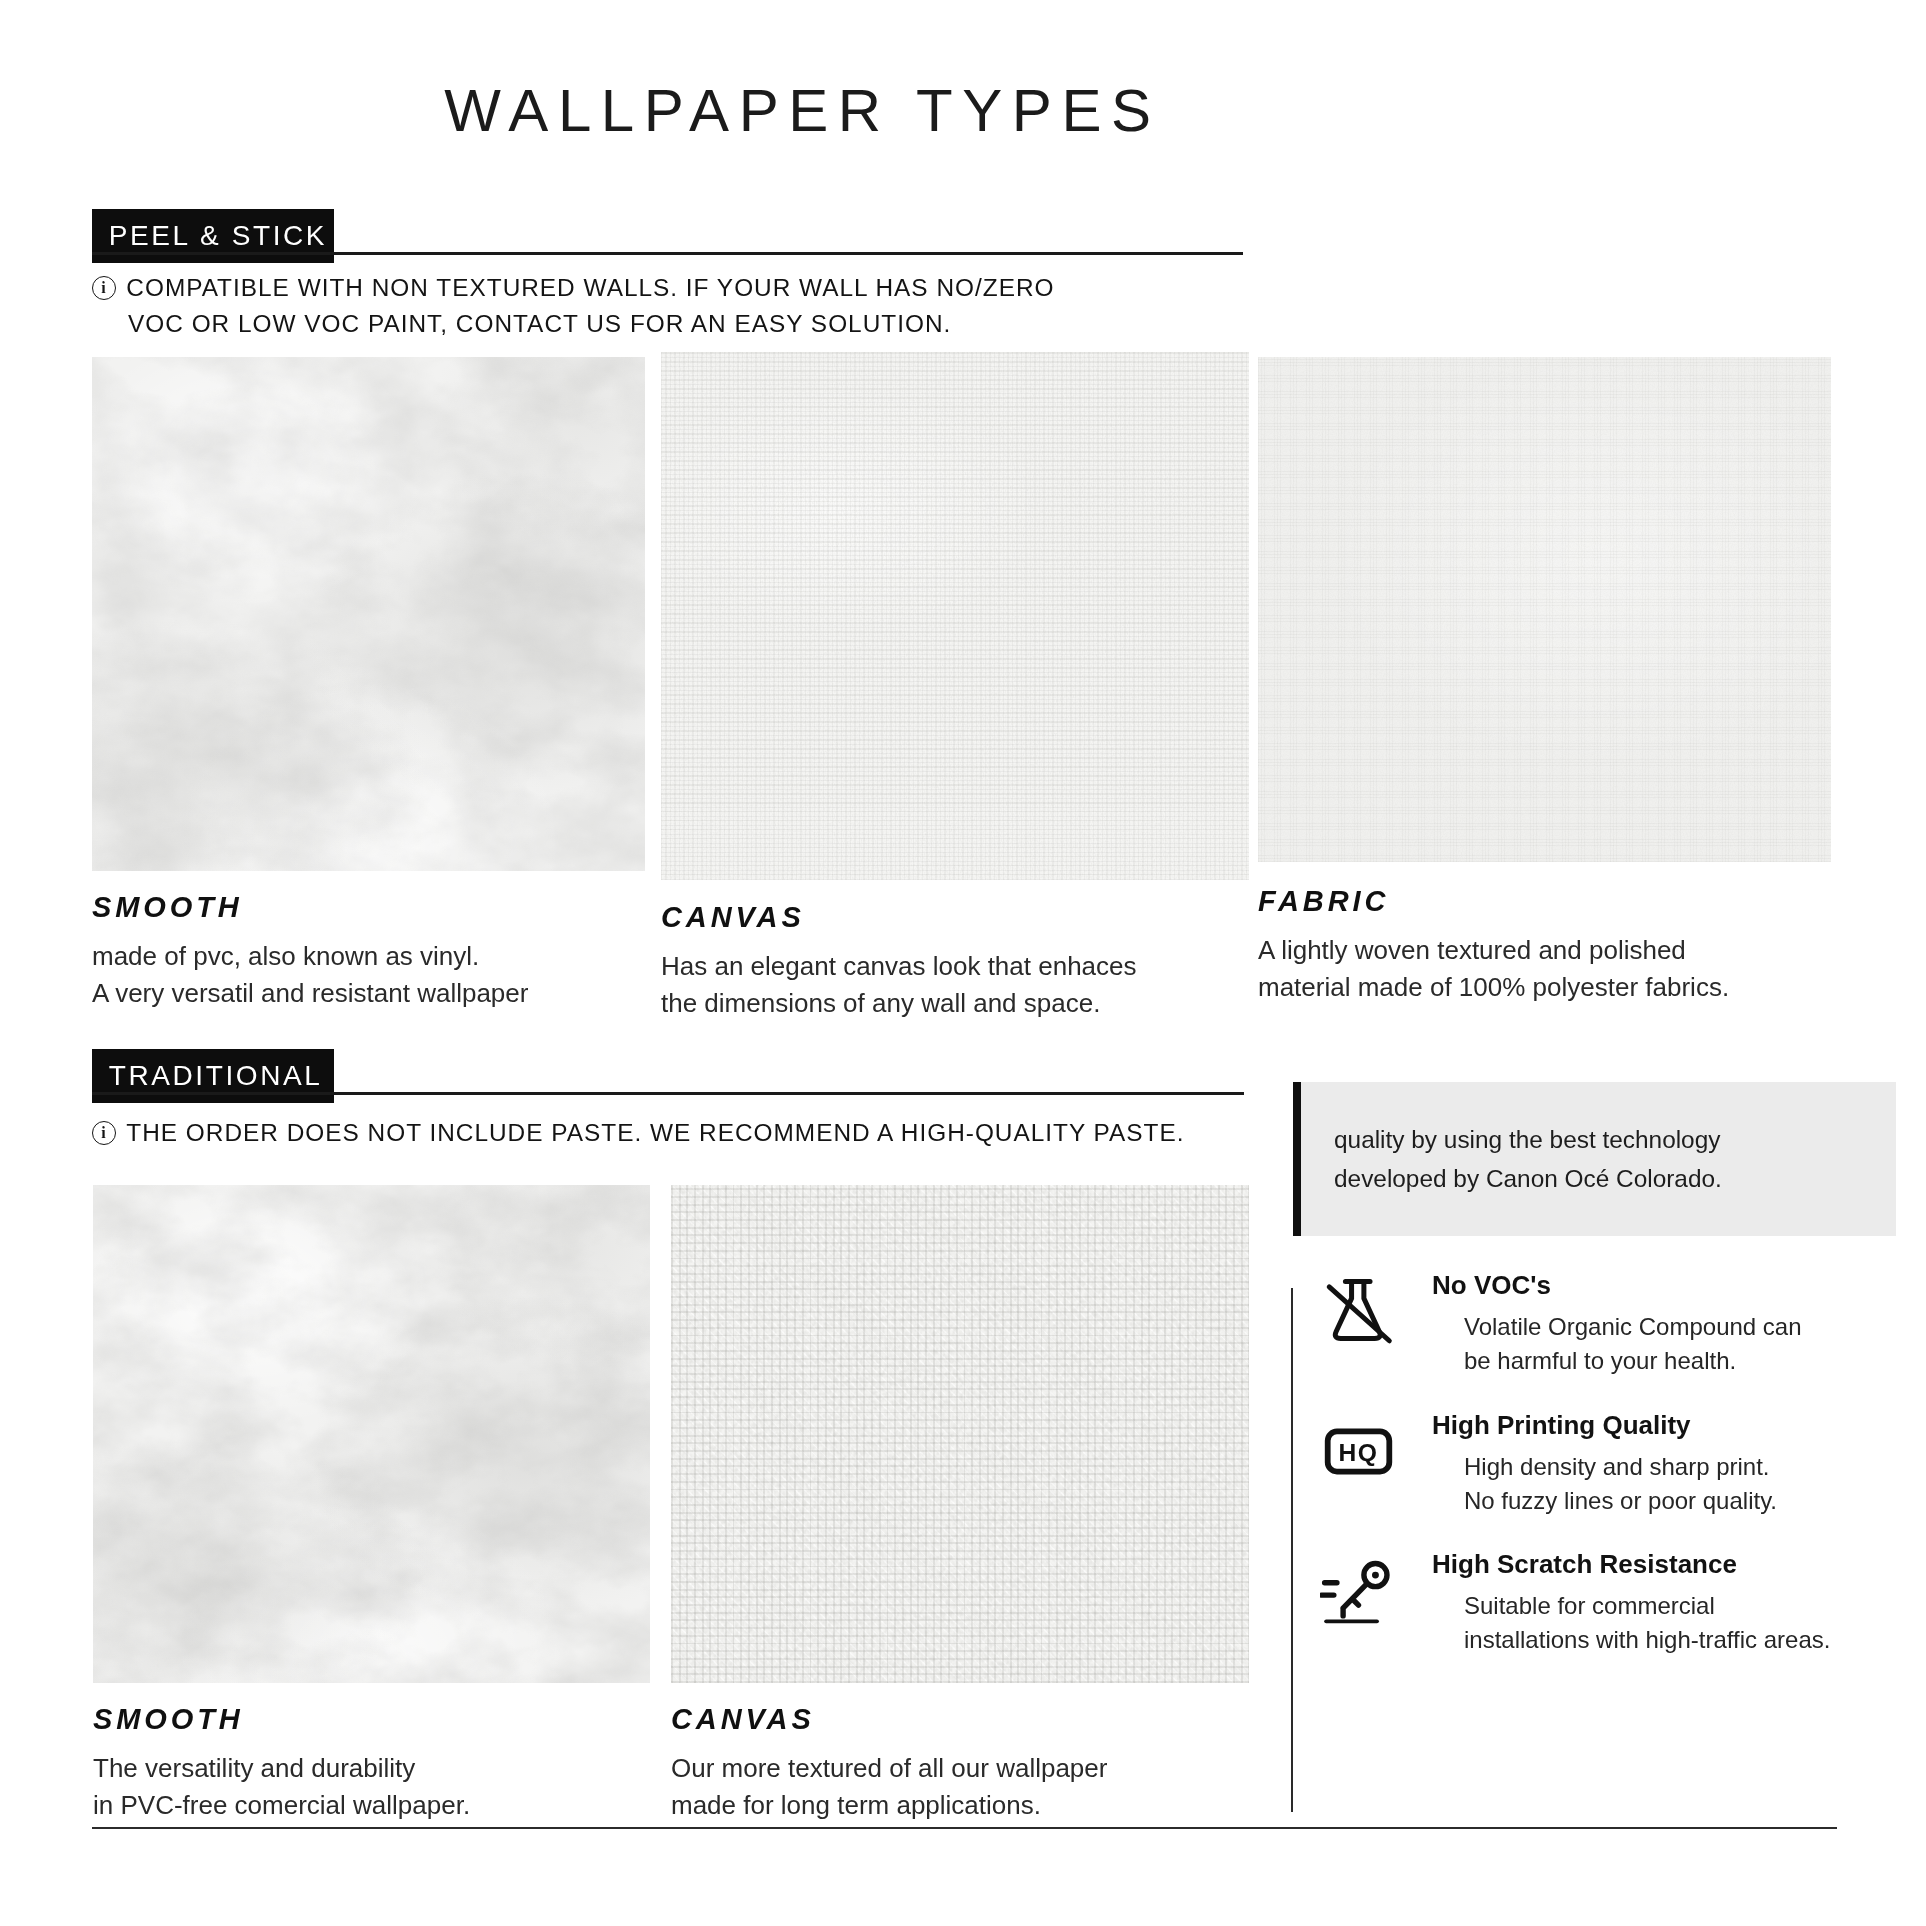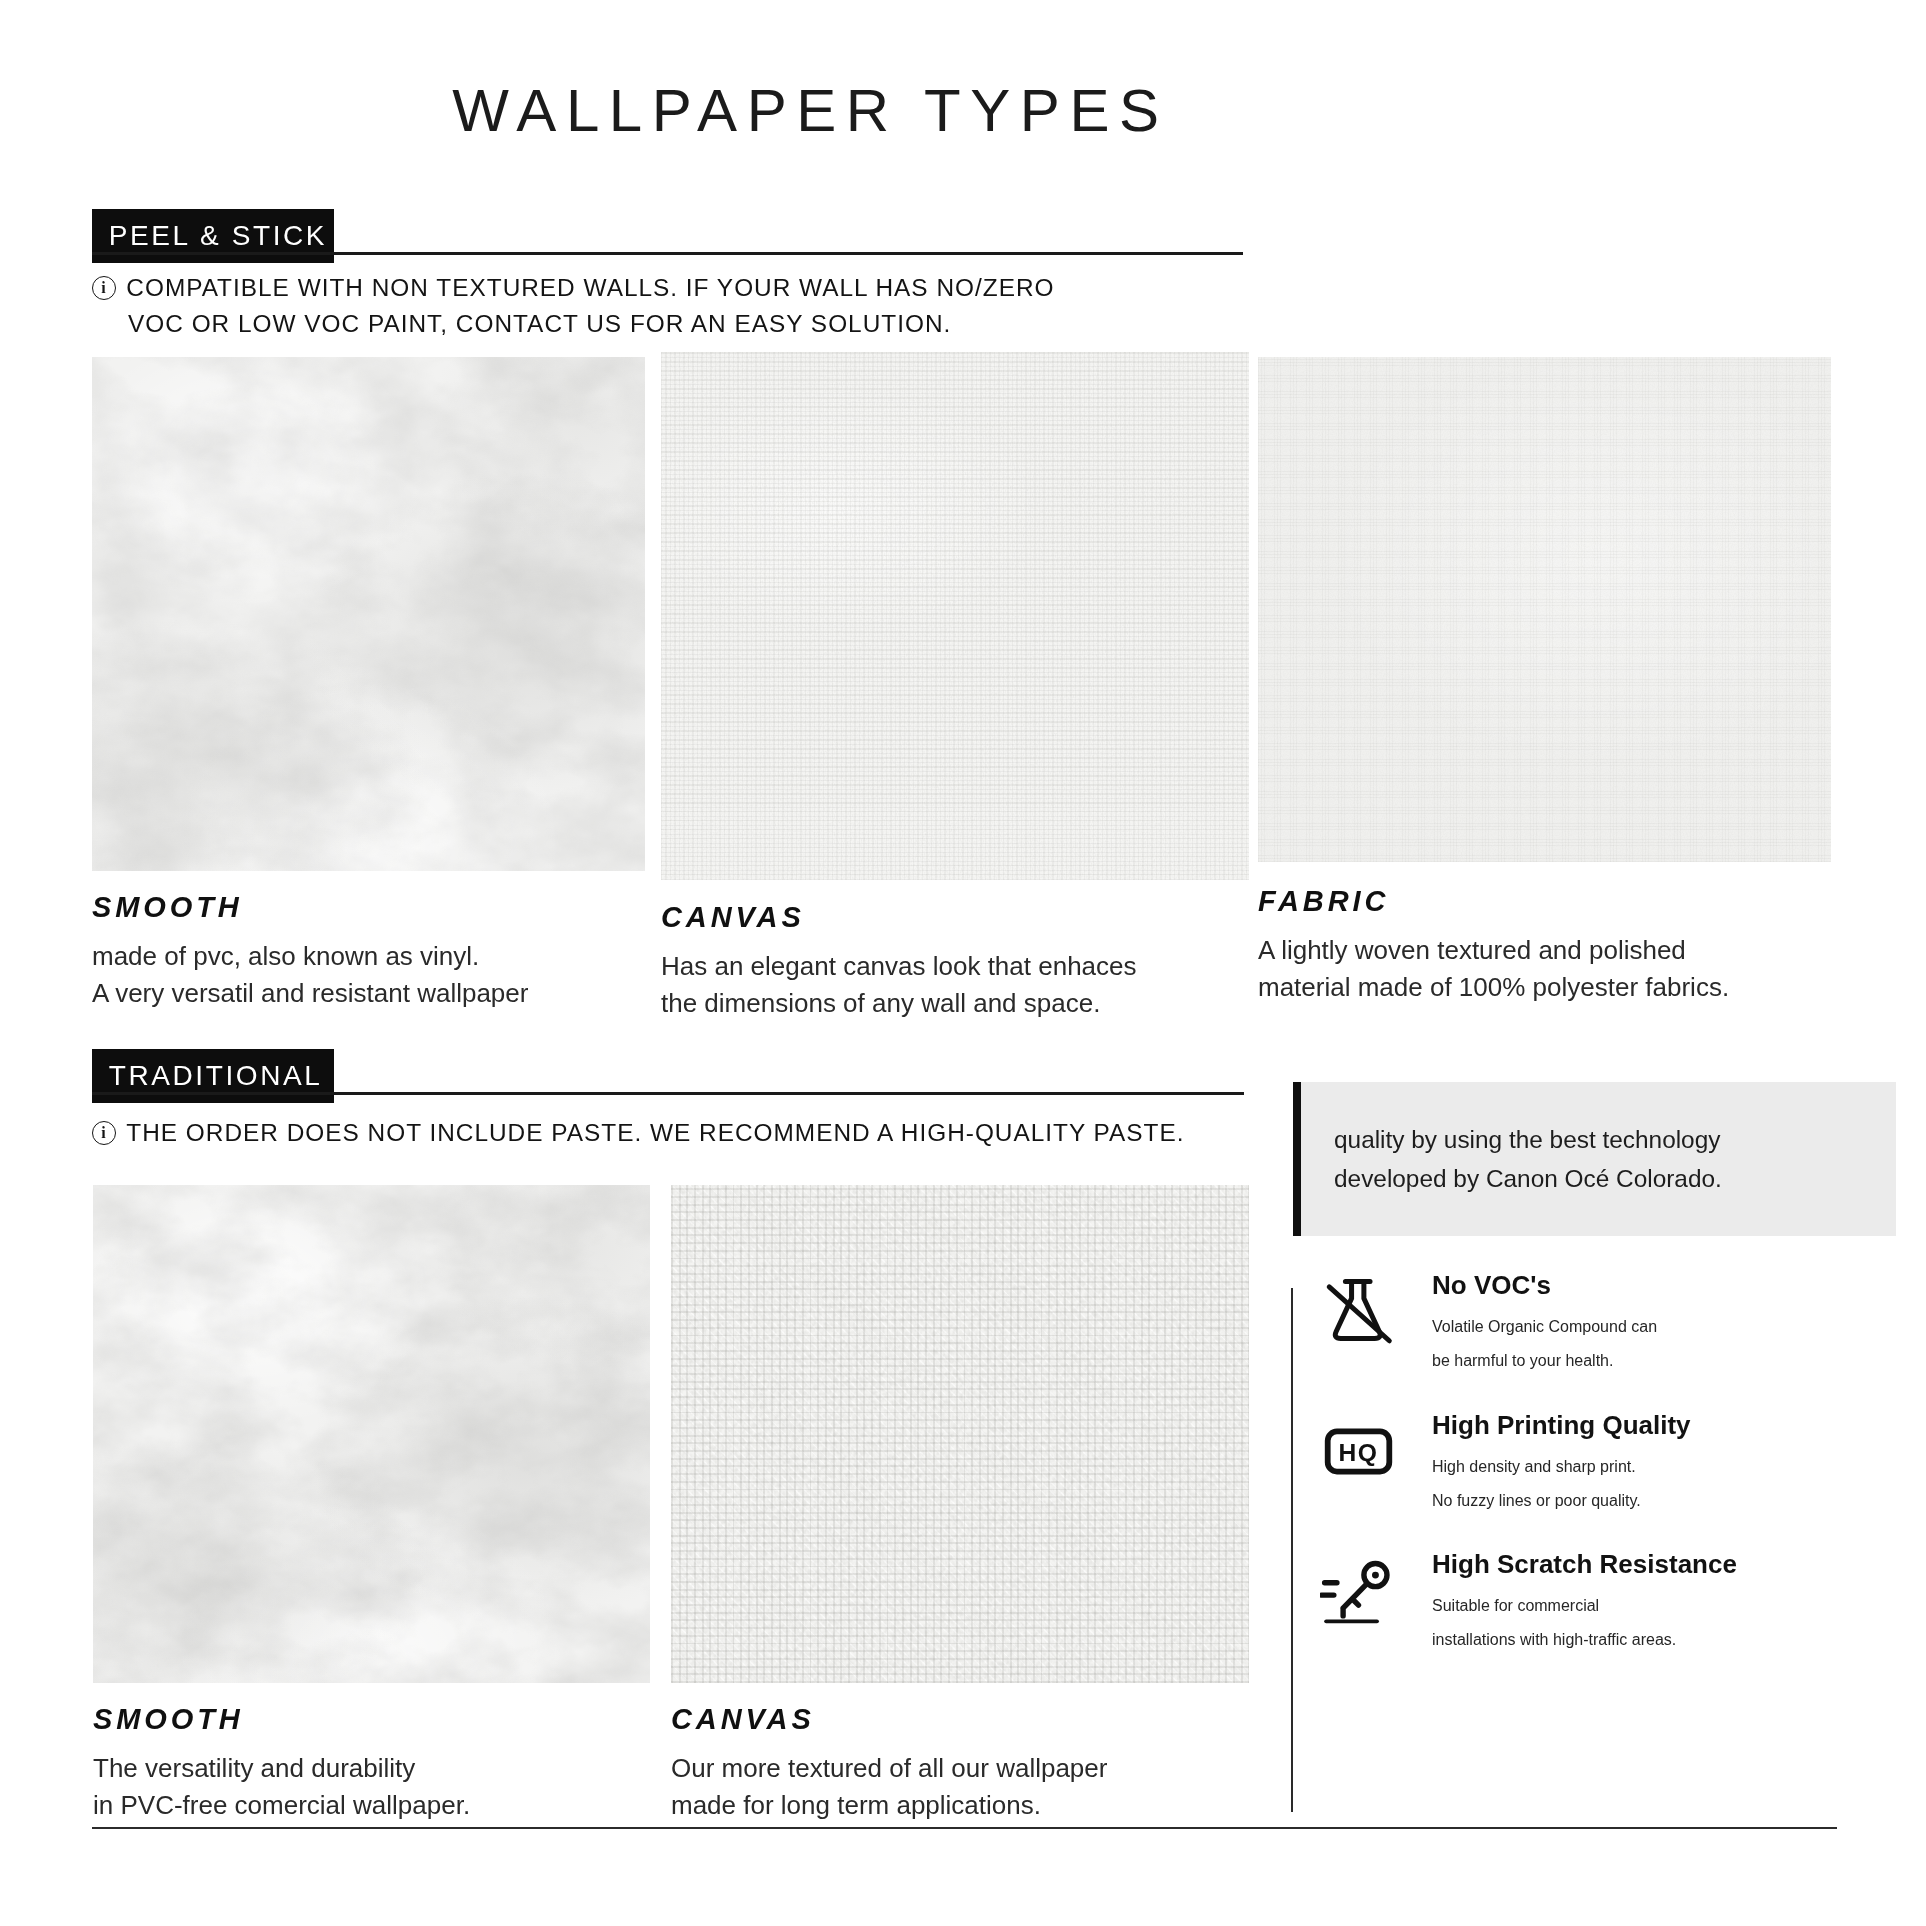--- a/index.html
+++ b/index.html
@@ -1,21 +1,21 @@
 <!DOCTYPE html>
 <html style="font-size:10.3px"><head>
 <meta charset="utf-8">
 <style>
   html,body{margin:0;padding:0;background:#ffffff;}
   #page{position:relative;width:1926px;height:1926px;background:#ffffff;
         font-family:"Liberation Sans",sans-serif;color:#1a1a1a;overflow:hidden;}
   .abs{position:absolute;}
 
   
-  .title{left:8px;top:76px;width:1605px;text-align:center;font-size:60px;font-weight:300;
+  .title{left:0;top:76px;width:1605px;text-align:center;font-size:60px;font-weight:300;
          letter-spacing:9.6px;white-space:nowrap;color:#1b1b1b;}
 
   
   .sec-label{width:242px;height:54px;background:#0d0d0d;color:#ffffff;display:flex;align-items:center;
              padding-left:16.7px;box-sizing:border-box;font-size:28px;font-weight:500;letter-spacing:2.6px;
              white-space:nowrap;}
   #label-peel{left:92px;top:209px;}
   #label-trad{left:92px;top:1049px;}
   .h-rule{height:3.2px;background:#1a1a1a;}
   #rule-peel{left:92px;top:252px;width:1151px;}
@@ -74,21 +74,21 @@
   .quality-box{left:1301px;top:1082px;width:595px;height:154px;background:#ebebeb;display:flex;
                flex-direction:column;justify-content:center;padding-left:33px;box-sizing:border-box;}
   .quality-box .line{font-size:24.4px;line-height:39px;color:#1d1d1d;white-space:nowrap;}
   .aside-divider{left:1291px;top:1288px;width:1.9px;height:524px;background:#2a2a2a;}
 
   .feature{left:1320px;width:597px;display:flex;}
   #feat-0{top:1270px;} #feat-1{top:1410px;} #feat-2{top:1549px;} #feat-3{top:1690px;}
   .feature .icon{width:77px;height:77px;flex:0 0 auto;margin-right:35px;margin-top:2.6px;}
   .feature .icon svg{width:77px;height:77px;}
   .feature .ftitle{font-size:26px;font-weight:700;color:#121212;margin-bottom:9px;white-space:nowrap;}
-  .feature .fline{font-size:16px;line-height:34px;color:#262626;white-space:nowrap;}
+  .feature .fline{font-size:24px;line-height:34px;color:#262626;white-space:nowrap;margin-left:32px;}
 
   .bottom-rule{left:92px;top:1827px;width:1745px;height:1.9px;background:#2b2b2b;}
 </style>
 </head>
 <body>
 
 <div id="page">
 
   <div class="abs title">WALLPAPER TYPES</div>
 

